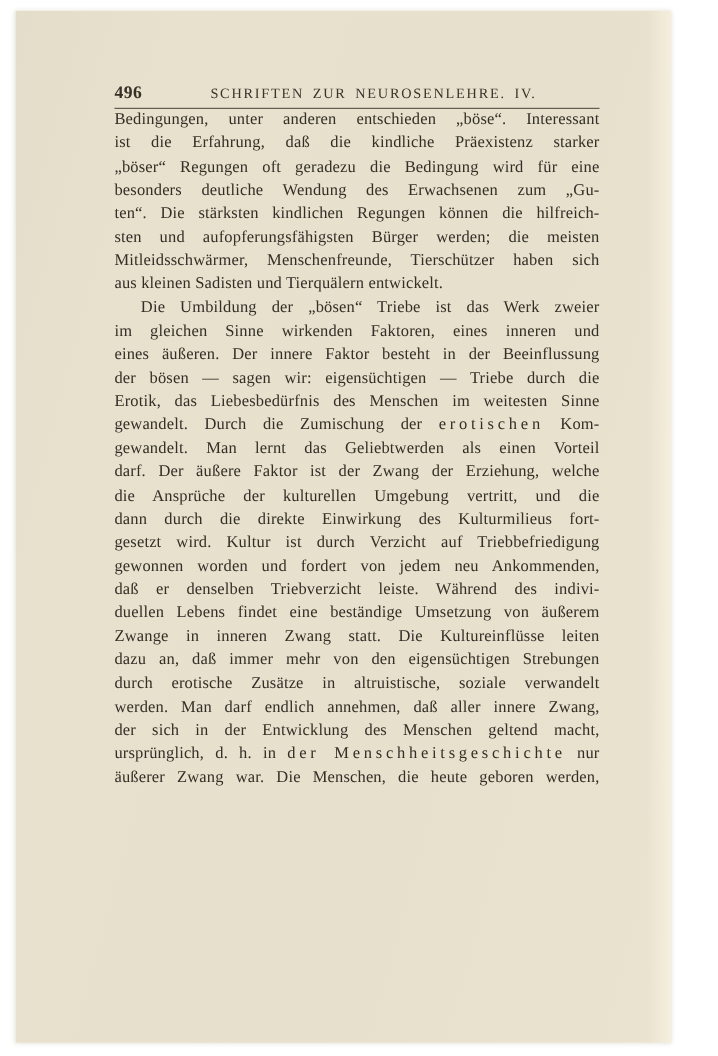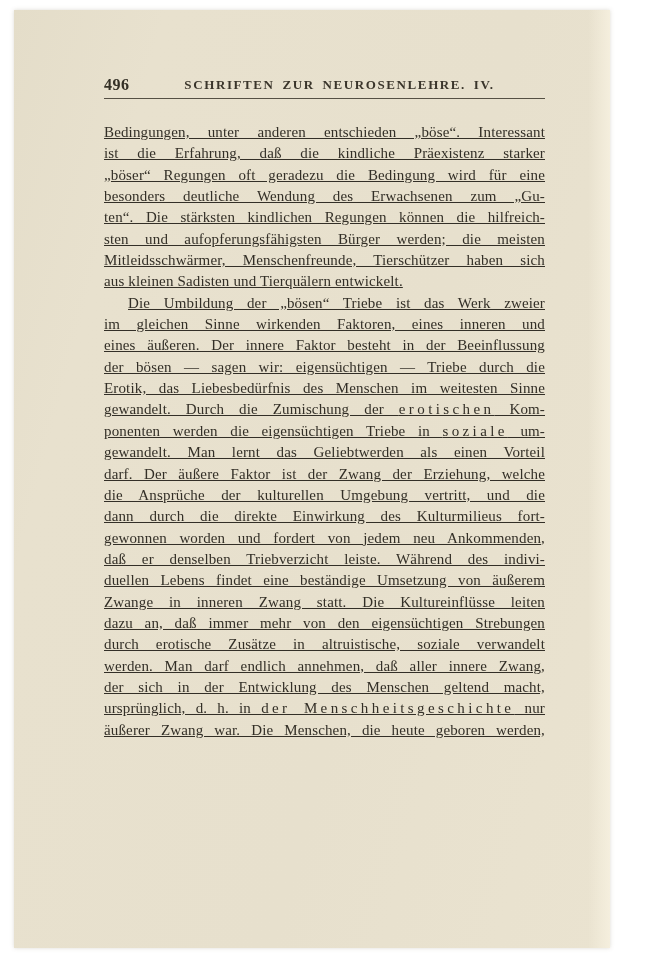--- a/index.html
+++ b/index.html
@@ -51,37 +51,35 @@
     left: 0;
     top: -1px;
     font-size: 16px;
     font-weight: bold;
     letter-spacing: 0.5px;
     color: #343026;
   }
   .header-title {
     text-align: center;
     font-size: 13px;
-    font-weight: bold;
+    font-weight: normal;
     letter-spacing: 1.6px;
     word-spacing: 3px;
     color: #3a352b;
     padding-left: 30px;
   }
   .header-rule {
     margin-top: 3px;
     border-top: 1.6px solid #555044;
     height: 0;
   }
   .body-text {
-    margin-top: 23px;
     font-size: 15px;
     line-height: 21.35px;
     letter-spacing: 0.15px;
-    text-decoration: underline;
   }
   .line {
     white-space: nowrap;
     text-align: justify;
     text-align-last: justify;
     -moz-text-align-last: justify;
   }
   .line.noju {
     text-align: center;
     text-align-last: left;
@@ -112,25 +110,25 @@
         <div class="line"><span>ten“. Die stärksten kindlichen Regungen können die hilfreich-</span></div>
         <div class="line"><span>sten und aufopferungsfähigsten Bürger werden; die meisten</span></div>
         <div class="line"><span>Mitleidsschwärmer, Menschenfreunde, Tierschützer haben sich</span></div>
         <div class="line noju"><span>aus kleinen Sadisten und Tierquälern entwickelt.</span></div>
         <div class="line indent"><span>Die Umbildung der „bösen“ Triebe ist das Werk zweier</span></div>
         <div class="line"><span>im gleichen Sinne wirkenden Faktoren, eines inneren und</span></div>
         <div class="line"><span>eines äußeren. Der innere Faktor besteht in der Beeinflussung</span></div>
         <div class="line"><span>der bösen — sagen wir: eigensüchtigen — Triebe durch die</span></div>
         <div class="line"><span>Erotik, das Liebesbedürfnis des Menschen im weitesten Sinne</span></div>
         <div class="line"><span>gewandelt. Durch die Zumischung der </span><span class="gesperrt">erotischen</span><span> Kom-</span></div>
-        <div class="line"><span>ponenten werden die eigensüchtigen Triebe in </span><span class="gesperrt">soziale</span><span> um-</span></div>
         <div class="line"><span>gewandelt. Man lernt das Geliebtwerden als einen Vorteil</span></div>
         <div class="line"><span>darf. Der äußere Faktor ist der Zwang der Erziehung, welche</span></div>
         <div class="line"><span>die Ansprüche der kulturellen Umgebung vertritt, und die</span></div>
         <div class="line"><span>dann durch die direkte Einwirkung des Kulturmilieus fort-</span></div>
+        <div class="line"><span>gesetzt wird. Kultur ist durch Verzicht auf Triebbefriedigung</span></div>
         <div class="line"><span>gewonnen worden und fordert von jedem neu Ankommenden,</span></div>
         <div class="line"><span>daß er denselben Triebverzicht leiste. Während des indivi-</span></div>
         <div class="line"><span>duellen Lebens findet eine beständige Umsetzung von äußerem</span></div>
         <div class="line"><span>Zwange in inneren Zwang statt. Die Kultureinflüsse leiten</span></div>
         <div class="line"><span>dazu an, daß immer mehr von den eigensüchtigen Strebungen</span></div>
         <div class="line"><span>durch erotische Zusätze in altruistische, soziale verwandelt</span></div>
         <div class="line"><span>werden. Man darf endlich annehmen, daß aller innere Zwang,</span></div>
         <div class="line"><span>der sich in der Entwicklung des Menschen geltend macht,</span></div>
         <div class="line"><span>ursprünglich, d. h. in </span><span class="gesperrt">der Menschheitsgeschichte</span><span> nur</span></div>
         <div class="line"><span>äußerer Zwang war. Die Menschen, die heute geboren werden,</span></div>

